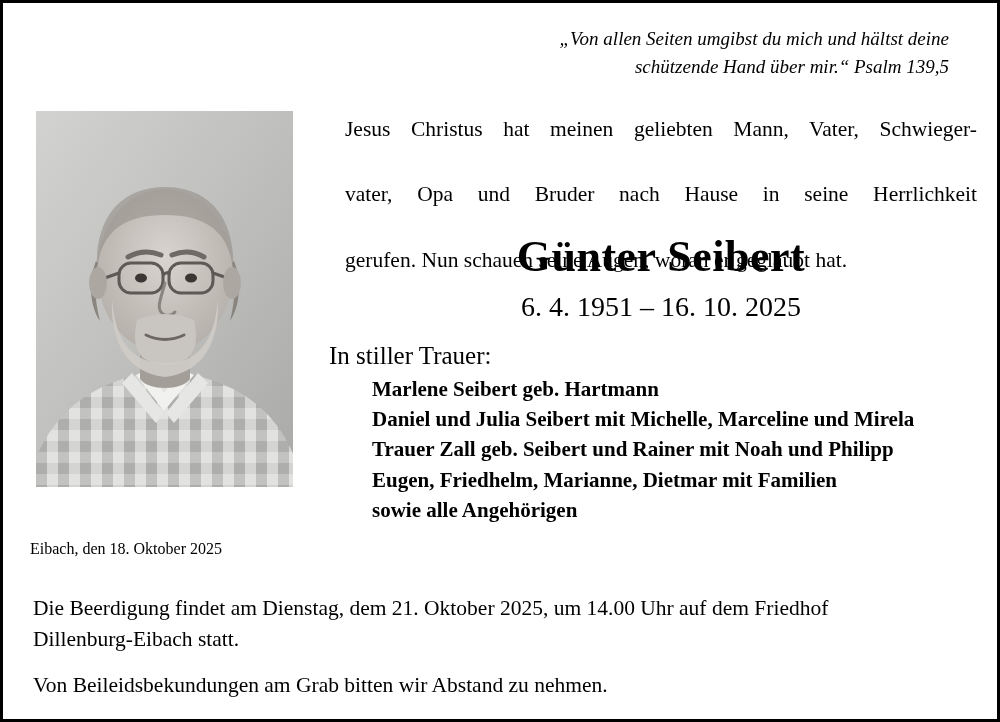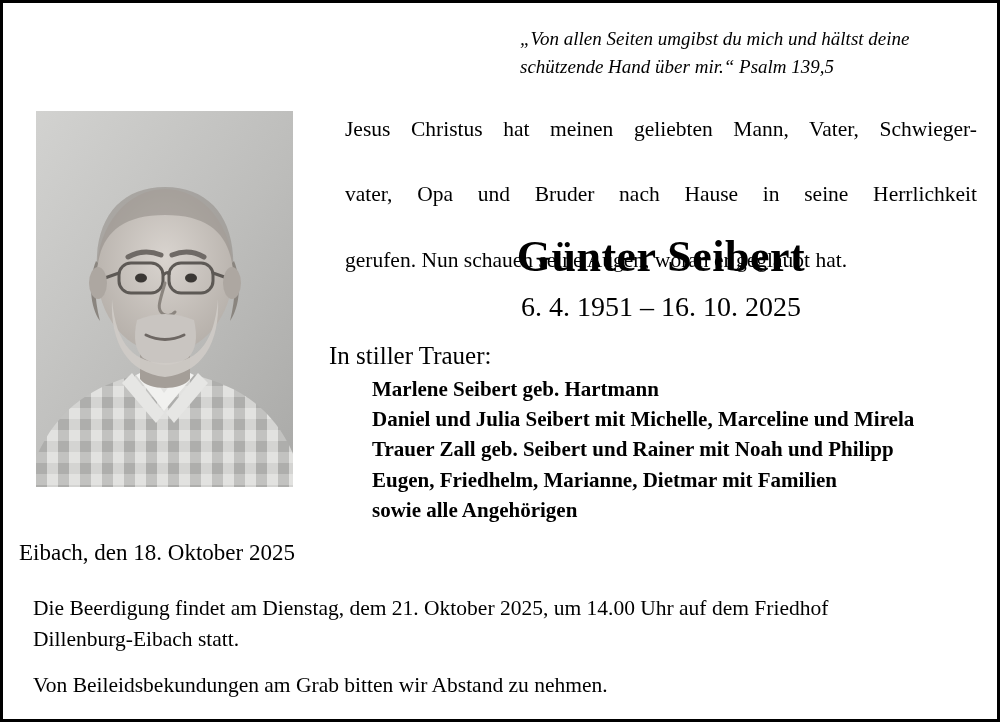--- a/index.html
+++ b/index.html
@@ -15,24 +15,24 @@
     box-sizing: border-box;
     border: 3px solid #000000;
     font-family: "Liberation Serif", serif;
     color: #000000;
     overflow: hidden;
   }
 
   
   .quote {
     position: absolute;
-    left: 517px;
+    left: 476px;
     top: 22px;
     width: 470px;
-    text-align: left;
+    text-align: right;
     font-style: italic;
     font-size: 19px;
     line-height: 1.45;
   }
   .quote .psalm {
     font-style: italic;
   }
 
   
   .portrait {
@@ -101,23 +101,23 @@
     width: 640px;
     font-size: 21px;
     font-weight: bold;
     line-height: 1.44;
   }
   .mourn-list .row { display: block; white-space: nowrap; margin-left: 27px; }
 
   
   .place-date {
     position: absolute;
-    left: 16px;
+    left: 27px;
     top: 537px;
-    font-size: 23px;
+    font-size: 16px;
   }
   .funeral {
     position: absolute;
     left: 30px;
     top: 590px;
     width: 945px;
     font-size: 21.5px;
     line-height: 1.45;
   }
   .funeral span { display: block; }

